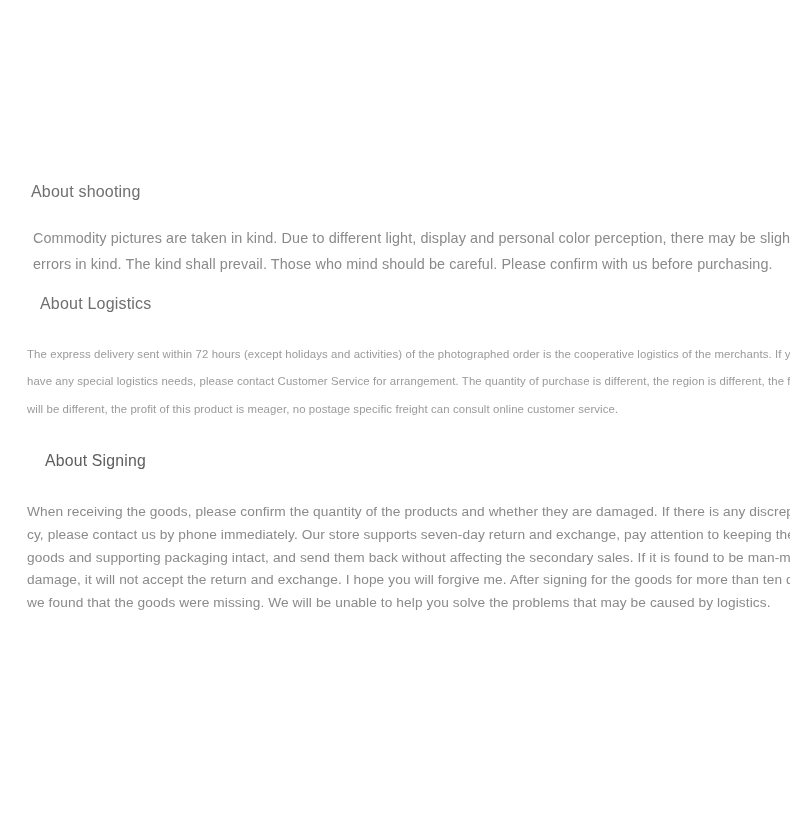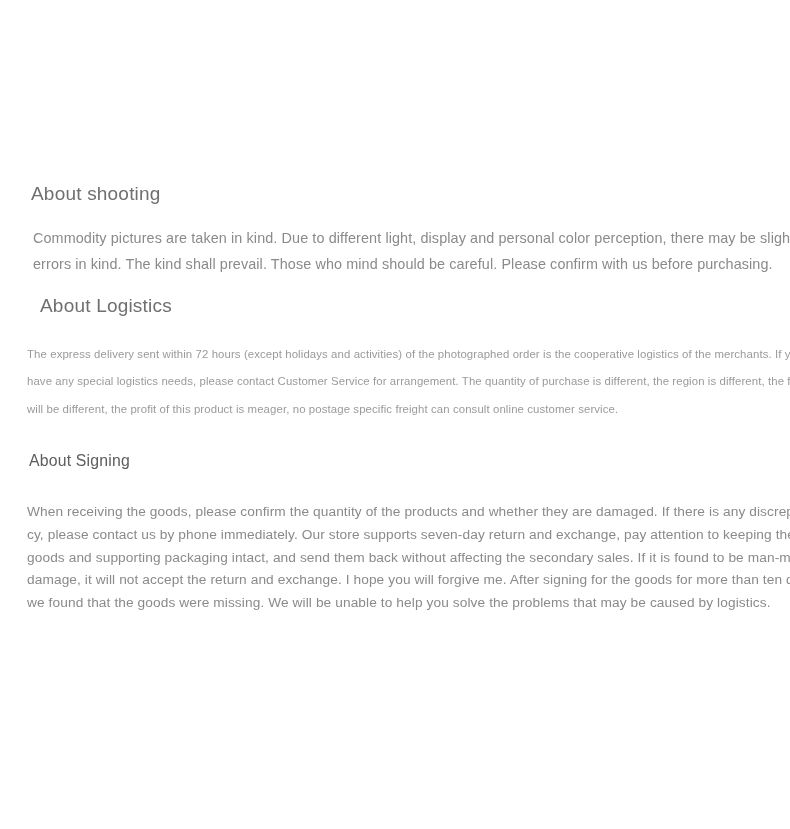--- a/index.html
+++ b/index.html
@@ -14,21 +14,21 @@
     background: #ffffff;
     font-family: "Liberation Sans", sans-serif;
     overflow: hidden;
   }
   .heading {
     position: absolute;
     white-space: nowrap;
     font-weight: 400;
   }
   .heading-sm {
-    font-size: 19px;
+    font-size: 16px;
     color: #6f6f6f;
     letter-spacing: 0.2px;
   }
   .heading-lg {
     font-size: 15.8px;
     color: #5d5d5d;
     letter-spacing: 0.2px;
   }
   .para {
     position: absolute;
@@ -56,21 +56,21 @@
   .para-signing {
     left: 27px;
     top: 501px;
     font-size: 13.7px;
     line-height: 22.8px;
     color: #8a8a8a;
     letter-spacing: 0.1px;
   }
   .heading-shooting { left: 31px; top: 183px; }
   .heading-logistics { left: 31px; top: 295px; margin-left: 9px; }
-  .heading-signing { left: 29px; top: 452px; }
+  .heading-signing { left: 45px; top: 452px; }
 </style>
 </head>
 <body>
 
 <div class="page">
 
   <div class="heading heading-sm heading-shooting">About shooting</div>
 
   <div class="para para-shooting">
     <span class="line">Commodity pictures are taken in kind. Due to different light, display and personal color perception, there may be slight</span>

